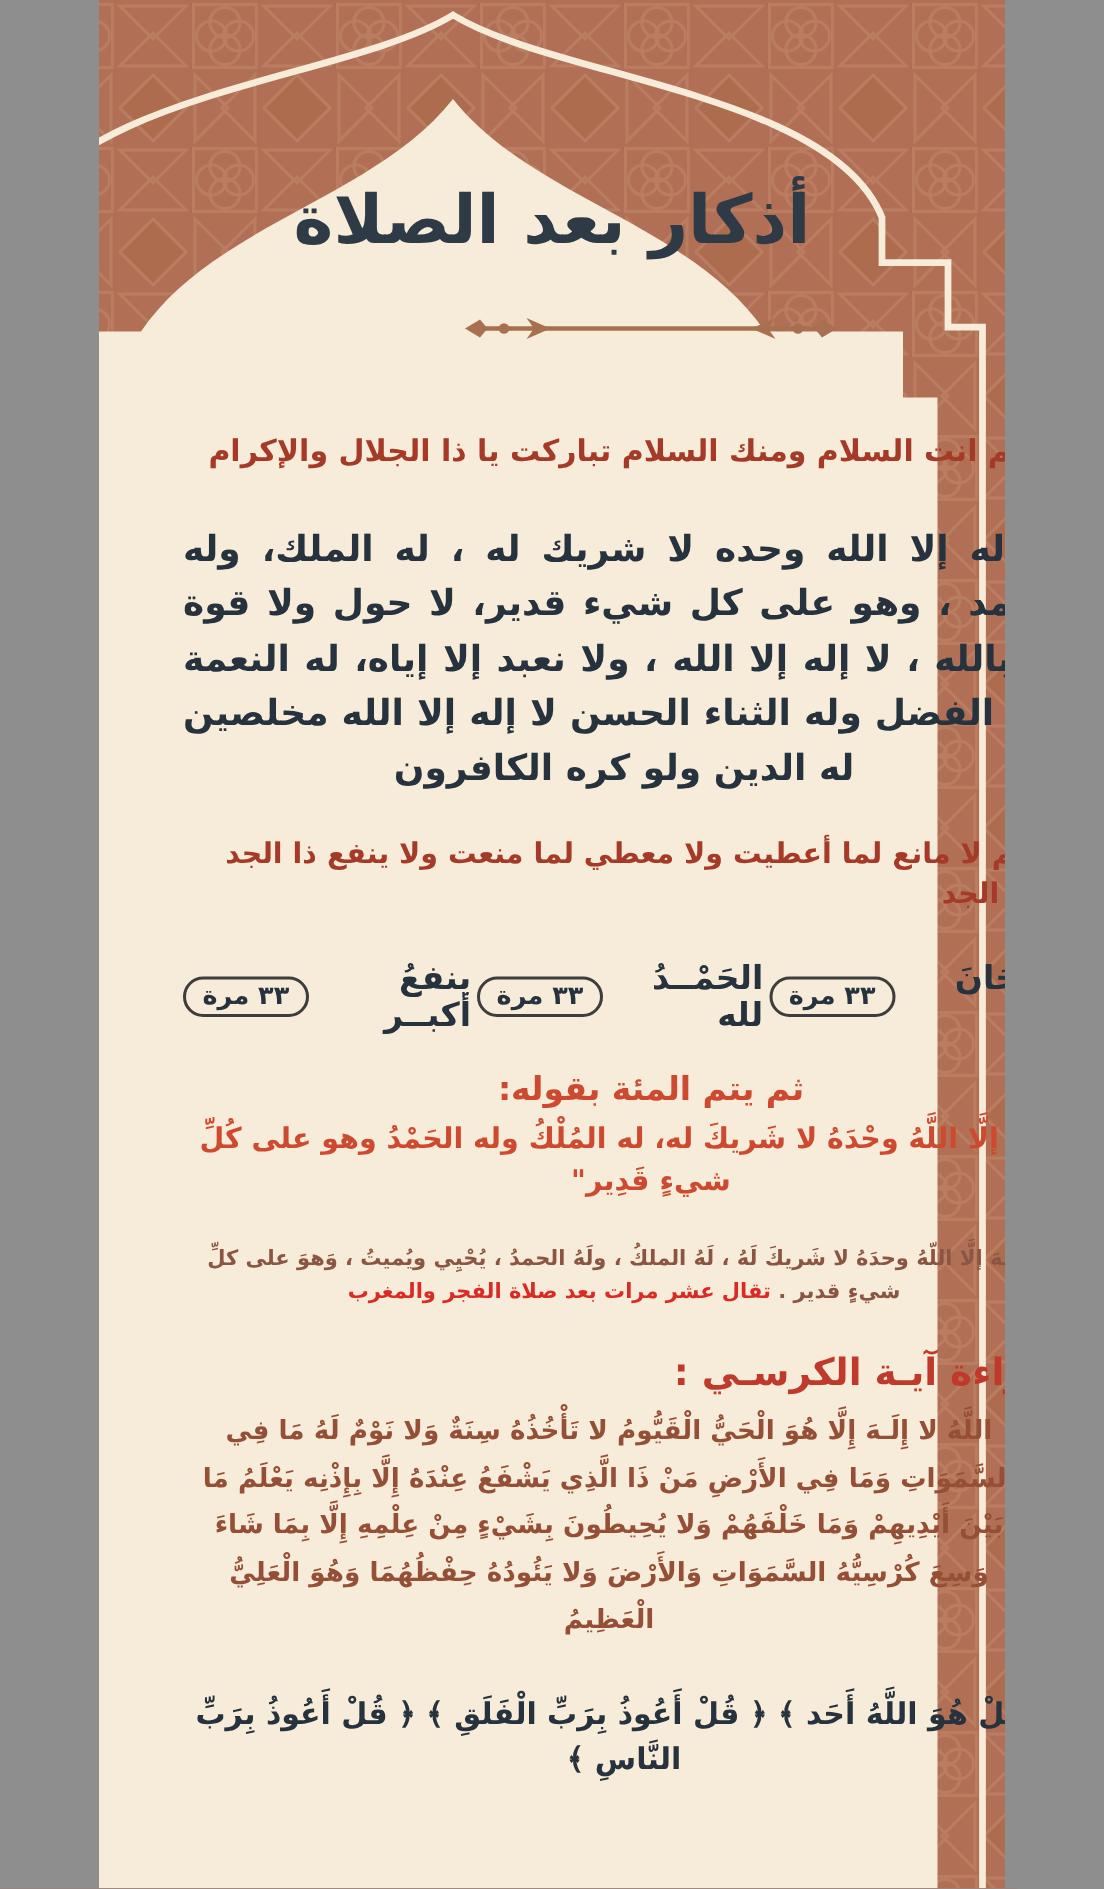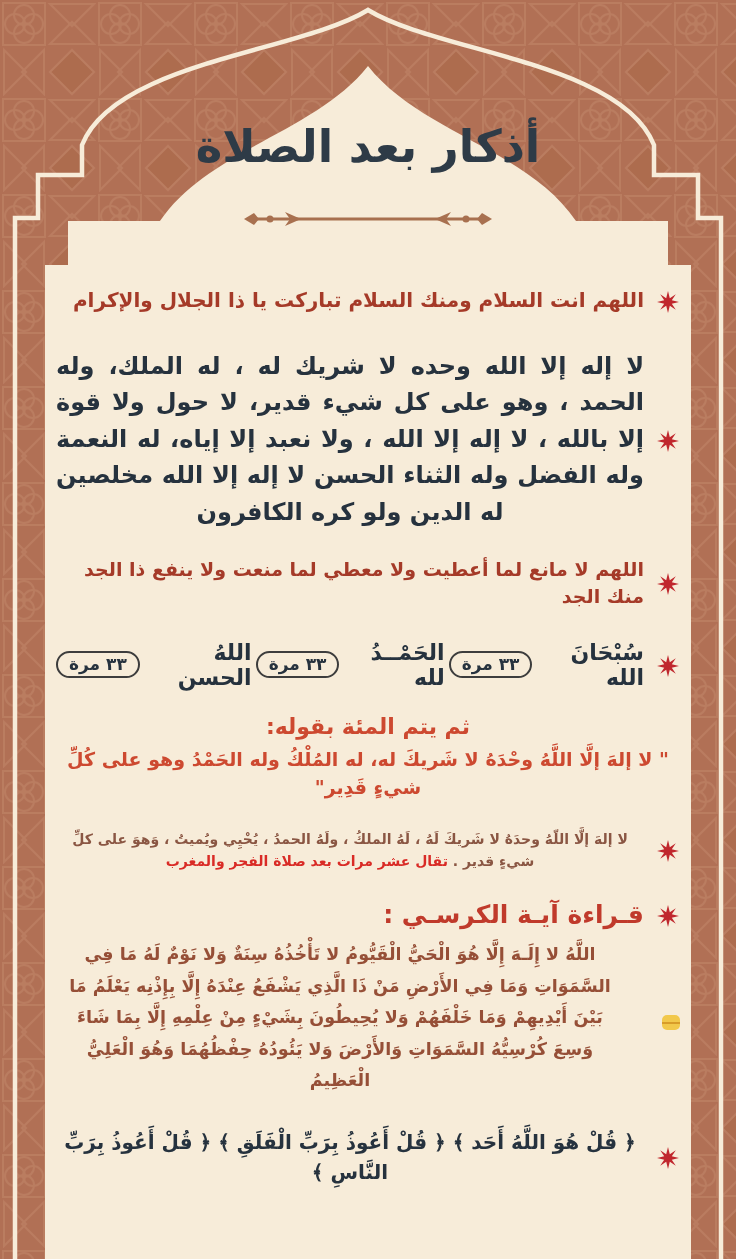--- a/index.html
+++ b/index.html
@@ -1,17 +1,17 @@
 <!DOCTYPE html>
 <html lang="ar" dir="rtl"><head>
 <meta charset="utf-8">
 <style>
   html,body{margin:0;padding:0;background:#8e8e8e;}
   .canvas{
-    position:relative;width:736px;height:1259px;overflow:hidden;
+    position:relative;width:604px;height:1259px;overflow:hidden;
     font-family:"DejaVu Sans",sans-serif;font-weight:700;direction:rtl;
     margin:0 auto;
   }
   .bg{position:absolute;inset:0;display:block;}
   .arch-outline{fill:none;stroke:#f7ecd9;stroke-width:4.5;}
   .panel-shape{fill:#f7ecd9;}
 
   .title{
     position:absolute;top:120px;left:0;right:0;margin:0;
     text-align:center;font-size:45px;font-weight:700;color:#2e3b47;
@@ -153,21 +153,21 @@
       <div class="tasbih-list">
         <span class="titem">
           <span class="lbl">سُبْحَانَ الله</span>
           <span class="badge">٣٣ مرة</span>
         </span>
         <span class="titem">
           <span class="lbl">الحَمْــدُ لله</span>
           <span class="badge">٣٣ مرة</span>
         </span>
         <span class="titem">
-          <span class="lbl">اللهُ الحسن</span>
+          <span class="lbl">ينفعُ أكبــر</span>
           <span class="badge">٣٣ مرة</span>
         </span>
       </div>
     </div>
 
     <p class="hundred-note t-orange">ثم يتم المئة بقوله:</p>
     <p class="hundred-quote t-orange">" لا إلهَ إلَّا اللَّهُ وحْدَهُ لا شَريكَ له، له المُلْكُ وله الحَمْدُ وهو على كُلِّ شيءٍ قَدِير"</p>
 
     <div class="row tentimes">
       <span class="star">

